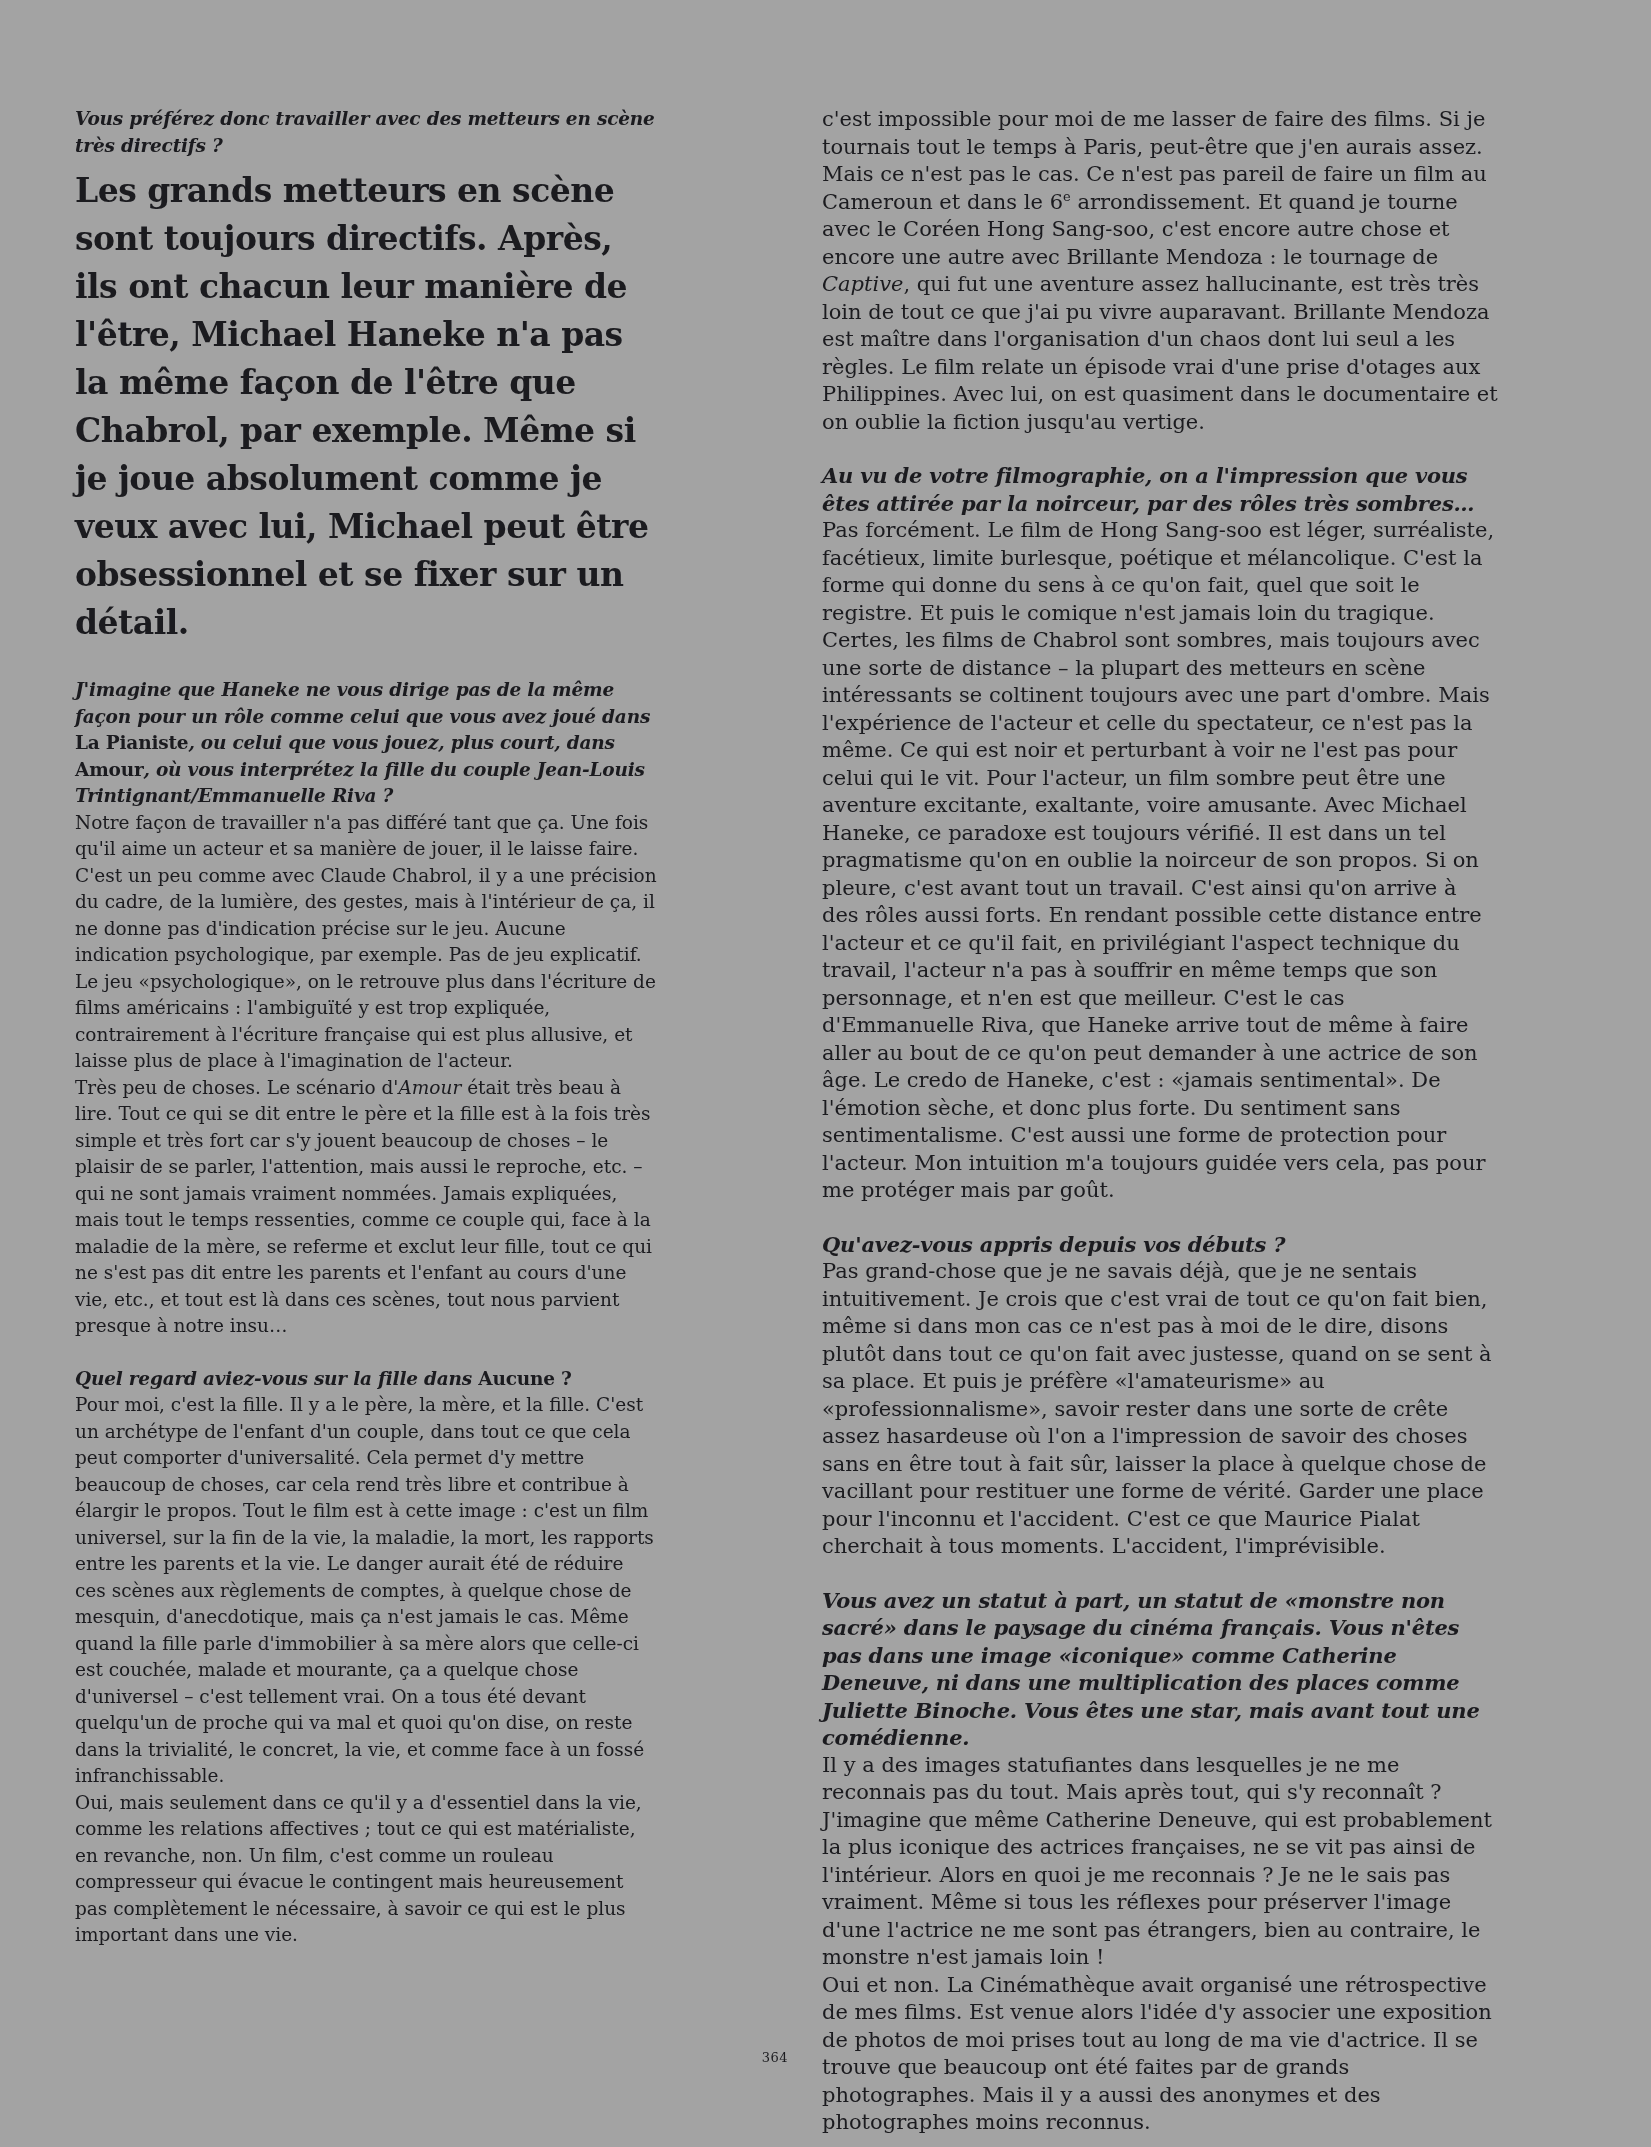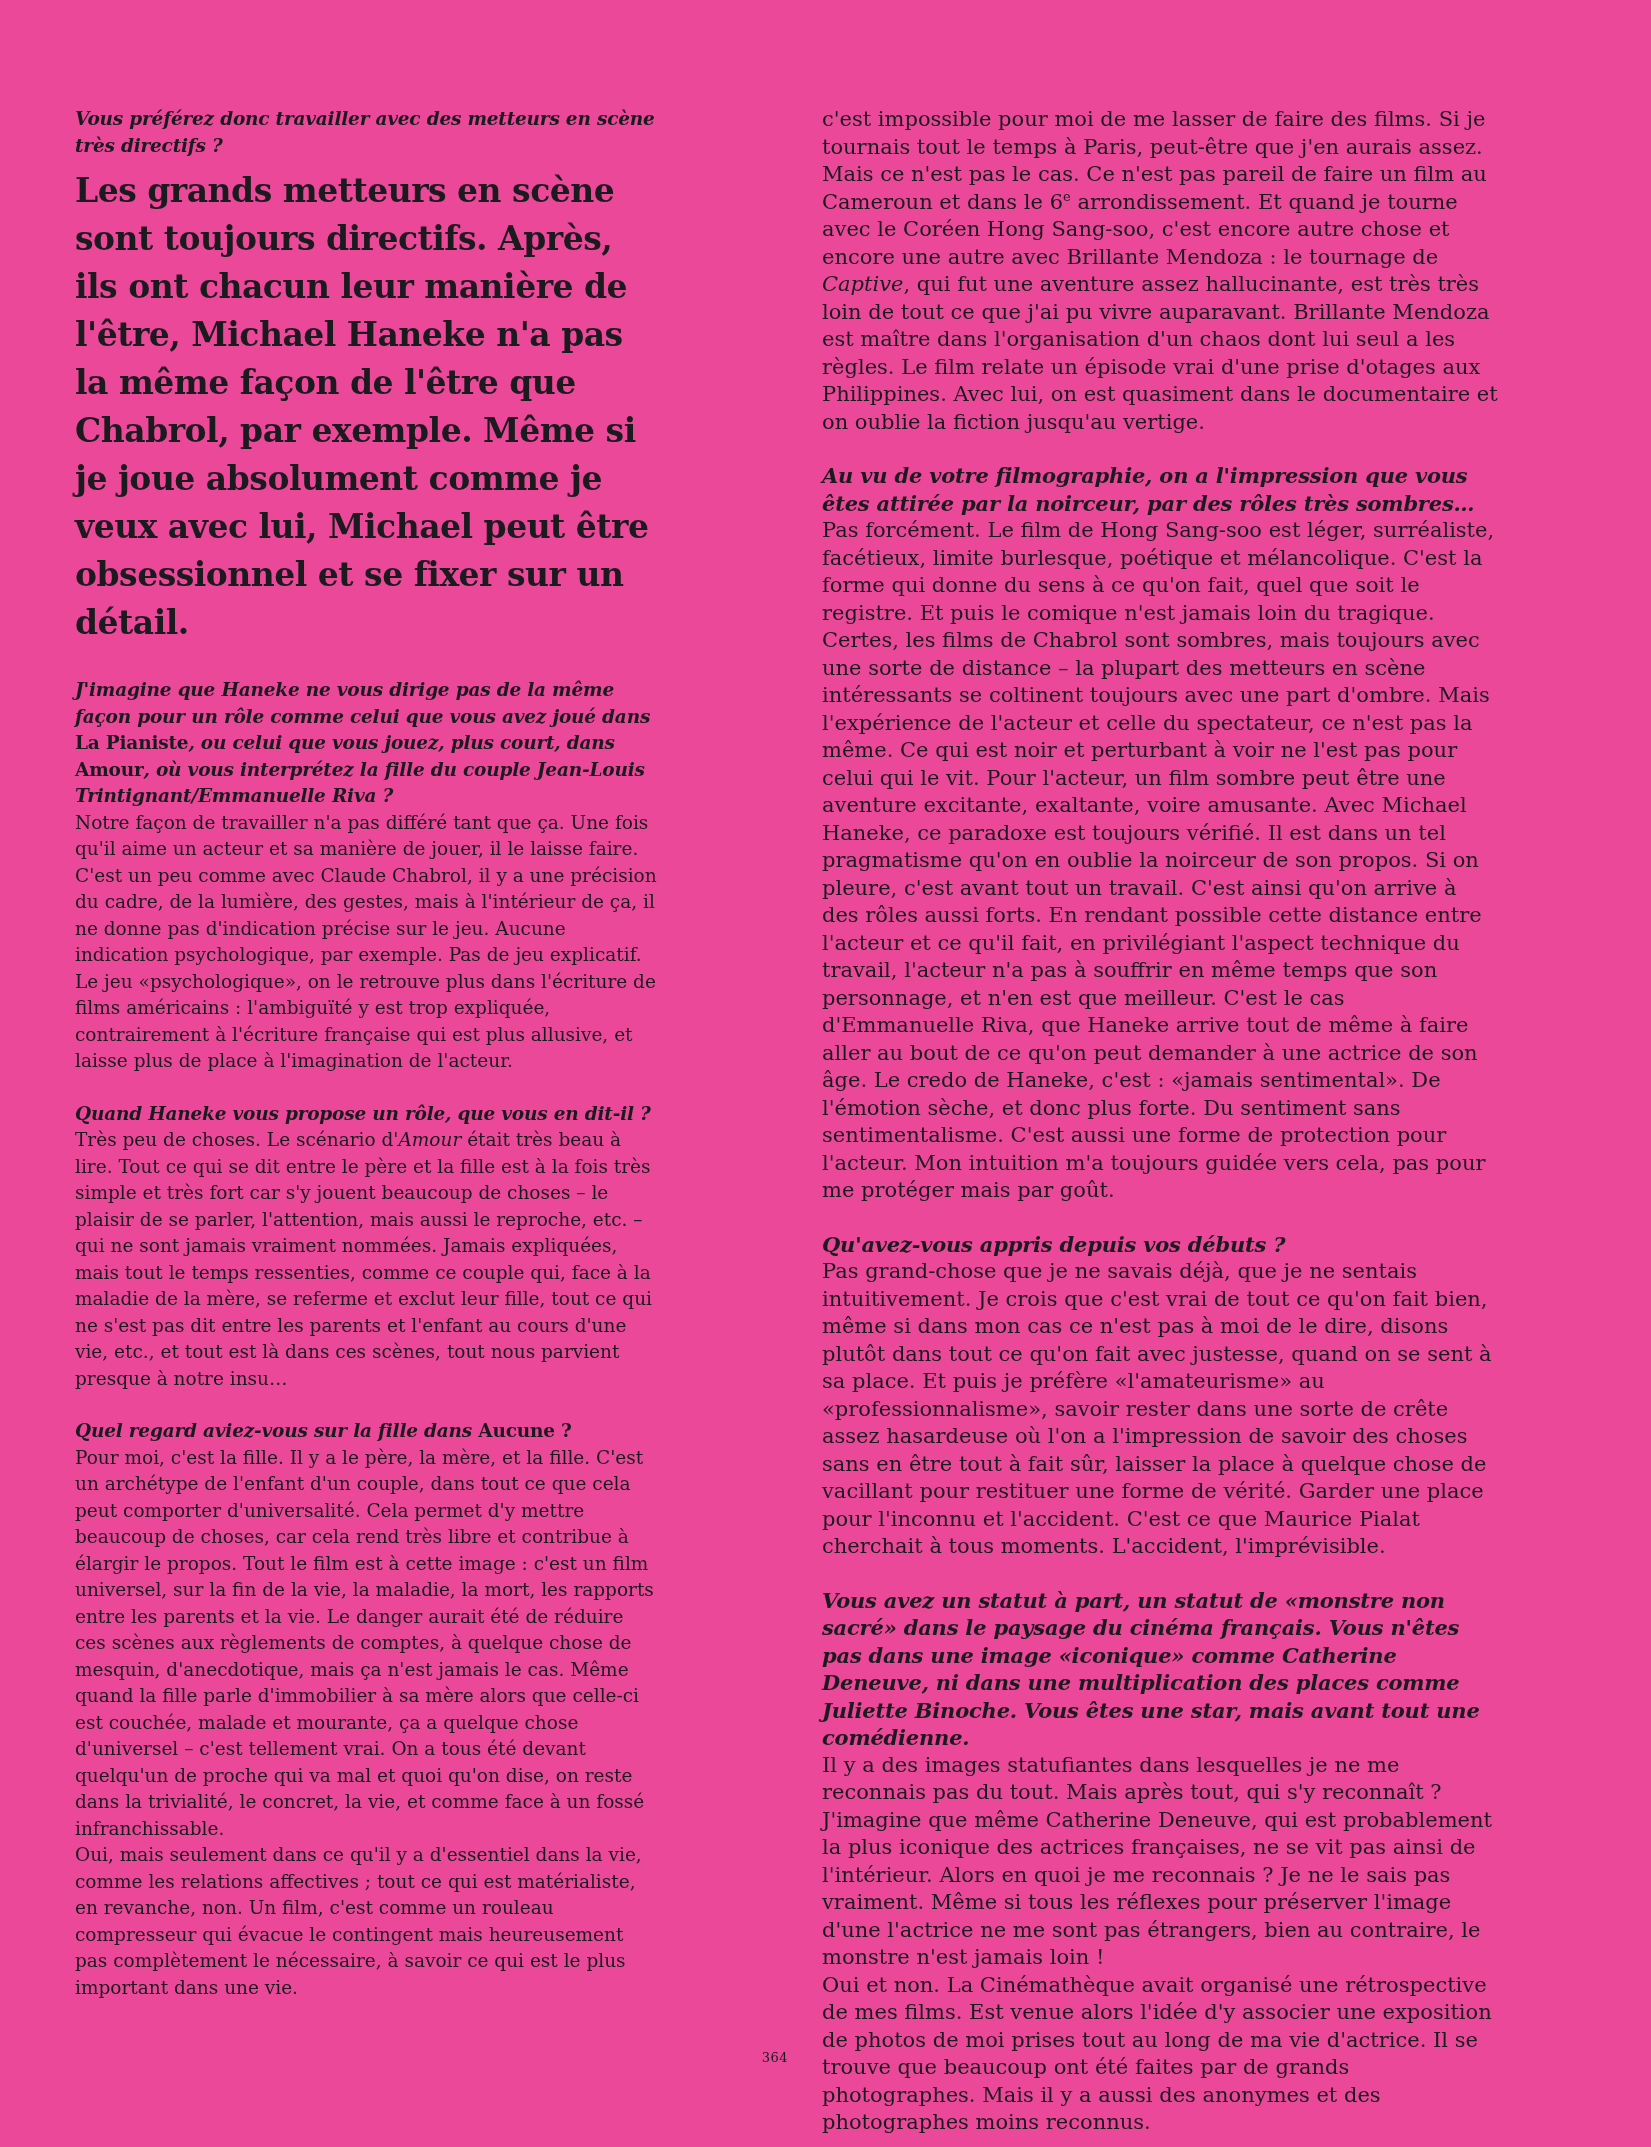--- a/index.html
+++ b/index.html
@@ -1,20 +1,20 @@
 <!DOCTYPE html>
 <html lang="fr"><head>
 <meta charset="utf-8">
 <style>
   html,body{margin:0;padding:0;background:#ffffff;}
   .page{
     position:relative;
     width:1651px;
     height:2147px;
-    background:#ec4899;
+    background:#a3a3a3;
     font-family:"DejaVu Serif","Liberation Serif",serif;
     color:#1b1b1f;
     overflow:hidden;
   }
   .col{position:absolute;top:106px;text-align:left;}
   .col-left{left:75px;width:584px;font-size:18.5px;line-height:26.5px;}
   .col-right{left:822px;width:676px;font-size:21px;line-height:27.5px;}
   .block{margin:0;}
   .gap{margin-top:26px;}
   .question{font-weight:700;font-style:italic;letter-spacing:-0.2px;}
@@ -42,21 +42,20 @@
 </style>
 </head>
 <body>
 
 <div class="page">
   <div class="col col-left">
       <p class="block question"><span class="seg-n">Vous préférez donc travailler avec des metteurs en scène très directifs ?</span></p>
       <p class="block lede"><span class="seg-n">Les grands metteurs en scène sont toujours directifs. Après, ils ont chacun leur manière de l'être, Michael Haneke n'a pas la même façon de l'être que Chabrol, par exemple. Même si je joue absolument comme je veux avec lui, Michael peut être obsessionnel et se fixer sur un détail.</span></p>
       <p class="block question"><span class="seg-n">J'imagine que Haneke ne vous dirige pas de la même façon pour un rôle comme celui que vous avez joué dans </span><span class="seg-t">La Pianiste</span><span class="seg-n">, ou celui que vous jouez, plus court, dans </span><span class="seg-t">Amour</span><span class="seg-n">, où vous interprétez la fille du couple Jean-Louis Trintignant/Emmanuelle Riva ?</span></p>
       <p class="block answer"><span class="seg-n">Notre façon de travailler n'a pas différé tant que ça. Une fois qu'il aime un acteur et sa manière de jouer, il le laisse faire. C'est un peu comme avec Claude Chabrol, il y a une précision du cadre, de la lumière, des gestes, mais à l'intérieur de ça, il ne donne pas d'indication précise sur le jeu. Aucune indication psychologique, par exemple. Pas de jeu explicatif. Le jeu «psychologique», on le retrouve plus dans l'écriture de films américains : l'ambiguïté y est trop expliquée, contrairement à l'écriture française qui est plus allusive, et laisse plus de place à l'imagination de l'acteur.</span></p>
-      <p class="block question gap"><span class="seg-n">Quand Haneke vous propose un rôle, que vous en dit-il ?</span></p>
       <p class="block answer"><span class="seg-n">Très peu de choses. Le scénario d'</span><span class="seg-i">Amour</span><span class="seg-n"> était très beau à lire. Tout ce qui se dit entre le père et la fille est à la fois très simple et très fort car s'y jouent beaucoup de choses – le plaisir de se parler, l'attention, mais aussi le reproche, etc. – qui ne sont jamais vraiment nommées. Jamais expliquées, mais tout le temps ressenties, comme ce couple qui, face à la maladie de la mère, se referme et exclut leur fille, tout ce qui ne s'est pas dit entre les parents et l'enfant au cours d'une vie, etc., et tout est là dans ces scènes, tout nous parvient presque à notre insu…</span></p>
       <p class="block question gap"><span class="seg-n">Quel regard aviez-vous sur la fille dans </span><span class="seg-t">Aucune ?</span></p>
       <p class="block answer"><span class="seg-n">Pour moi, c'est la fille. Il y a le père, la mère, et la fille. C'est un archétype de l'enfant d'un couple, dans tout ce que cela peut comporter d'universalité. Cela permet d'y mettre beaucoup de choses, car cela rend très libre et contribue à élargir le propos. Tout le film est à cette image : c'est un film universel, sur la fin de la vie, la maladie, la mort, les rapports entre les parents et la vie. Le danger aurait été de réduire ces scènes aux règlements de comptes, à quelque chose de mesquin, d'anecdotique, mais ça n'est jamais le cas. Même quand la fille parle d'immobilier à sa mère alors que celle-ci est couchée, malade et mourante, ça a quelque chose d'universel – c'est tellement vrai. On a tous été devant quelqu'un de proche qui va mal et quoi qu'on dise, on reste dans la trivialité, le concret, la vie, et comme face à un fossé infranchissable.</span></p>
       <p class="block answer"><span class="seg-n">Oui, mais seulement dans ce qu'il y a d'essentiel dans la vie, comme les relations affectives ; tout ce qui est matérialiste, en revanche, non. Un film, c'est comme un rouleau compresseur qui évacue le contingent mais heureusement pas complètement le nécessaire, à savoir ce qui est le plus important dans une vie.</span></p>
     </div>
   <div class="col col-right">
       <p class="block answer"><span class="seg-n">c'est impossible pour moi de me lasser de faire des films. Si je tournais tout le temps à Paris, peut-être que j'en aurais assez. Mais ce n'est pas le cas. Ce n'est pas pareil de faire un film au Cameroun et dans le 6</span><span class="seg-sup">e</span><span class="seg-n"> arrondissement. Et quand je tourne avec le Coréen Hong Sang-soo, c'est encore autre chose et encore une autre avec Brillante Mendoza : le tournage de </span><span class="seg-i">Captive</span><span class="seg-n">, qui fut une aventure assez hallucinante, est très très loin de tout ce que j'ai pu vivre auparavant. Brillante Mendoza est maître dans l'organisation d'un chaos dont lui seul a les règles. Le film relate un épisode vrai d'une prise d'otages aux Philippines. Avec lui, on est quasiment dans le documentaire et on oublie la fiction jusqu'au vertige.</span></p>
       <p class="block question gap"><span class="seg-n">Au vu de votre filmographie, on a l'impression que vous êtes attirée par la noirceur, par des rôles très sombres…</span></p>
       <p class="block answer"><span class="seg-n">Pas forcément. Le film de Hong Sang-soo est léger, surréaliste, facétieux, limite burlesque, poétique et mélancolique. C'est la forme qui donne du sens à ce qu'on fait, quel que soit le registre. Et puis le comique n'est jamais loin du tragique. Certes, les films de Chabrol sont sombres, mais toujours avec une sorte de distance – la plupart des metteurs en scène intéressants se coltinent toujours avec une part d'ombre. Mais l'expérience de l'acteur et celle du spectateur, ce n'est pas la même. Ce qui est noir et perturbant à voir ne l'est pas pour celui qui le vit. Pour l'acteur, un film sombre peut être une aventure excitante, exaltante, voire amusante. Avec Michael Haneke, ce paradoxe est toujours vérifié. Il est dans un tel pragmatisme qu'on en oublie la noirceur de son propos. Si on pleure, c'est avant tout un travail. C'est ainsi qu'on arrive à des rôles aussi forts. En rendant possible cette distance entre l'acteur et ce qu'il fait, en privilégiant l'aspect technique du travail, l'acteur n'a pas à souffrir en même temps que son personnage, et n'en est que meilleur. C'est le cas d'Emmanuelle Riva, que Haneke arrive tout de même à faire aller au bout de ce qu'on peut demander à une actrice de son âge. Le credo de Haneke, c'est : «jamais sentimental». De l'émotion sèche, et donc plus forte. Du sentiment sans sentimentalisme. C'est aussi une forme de protection pour l'acteur. Mon intuition m'a toujours guidée vers cela, pas pour me protéger mais par goût.</span></p>
       <p class="block question gap"><span class="seg-n">Qu'avez-vous appris depuis vos débuts ?</span></p>

